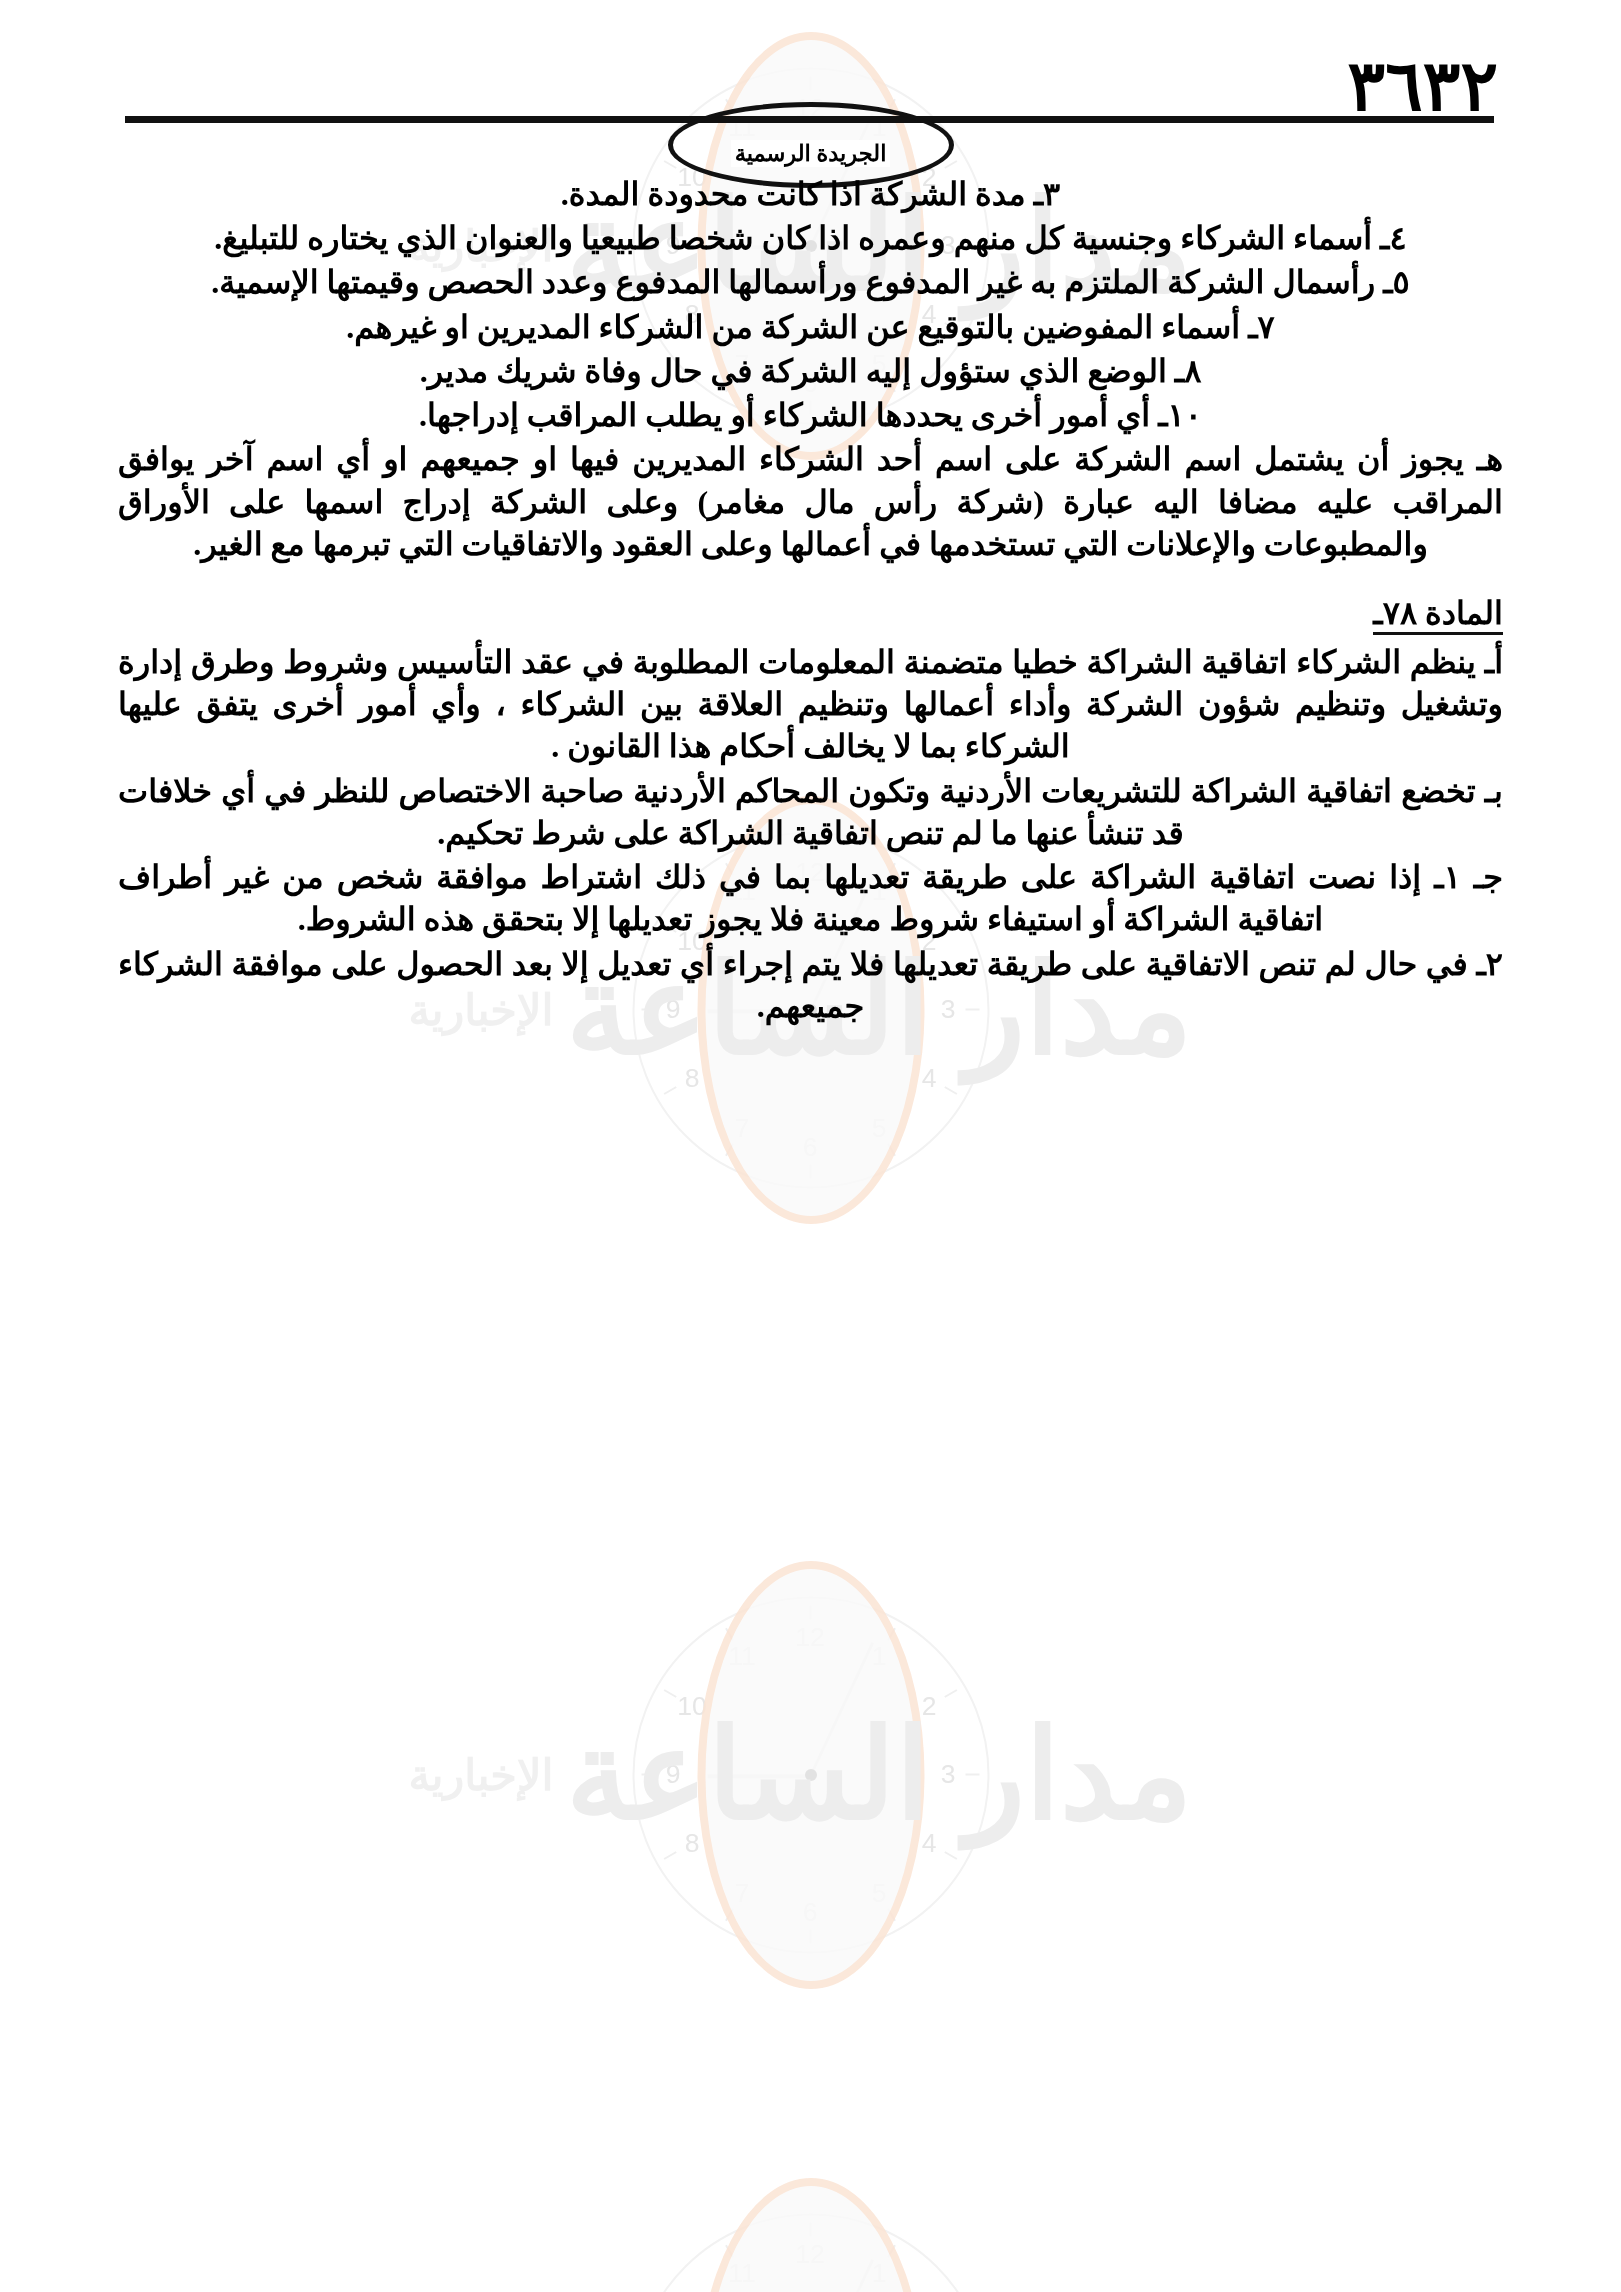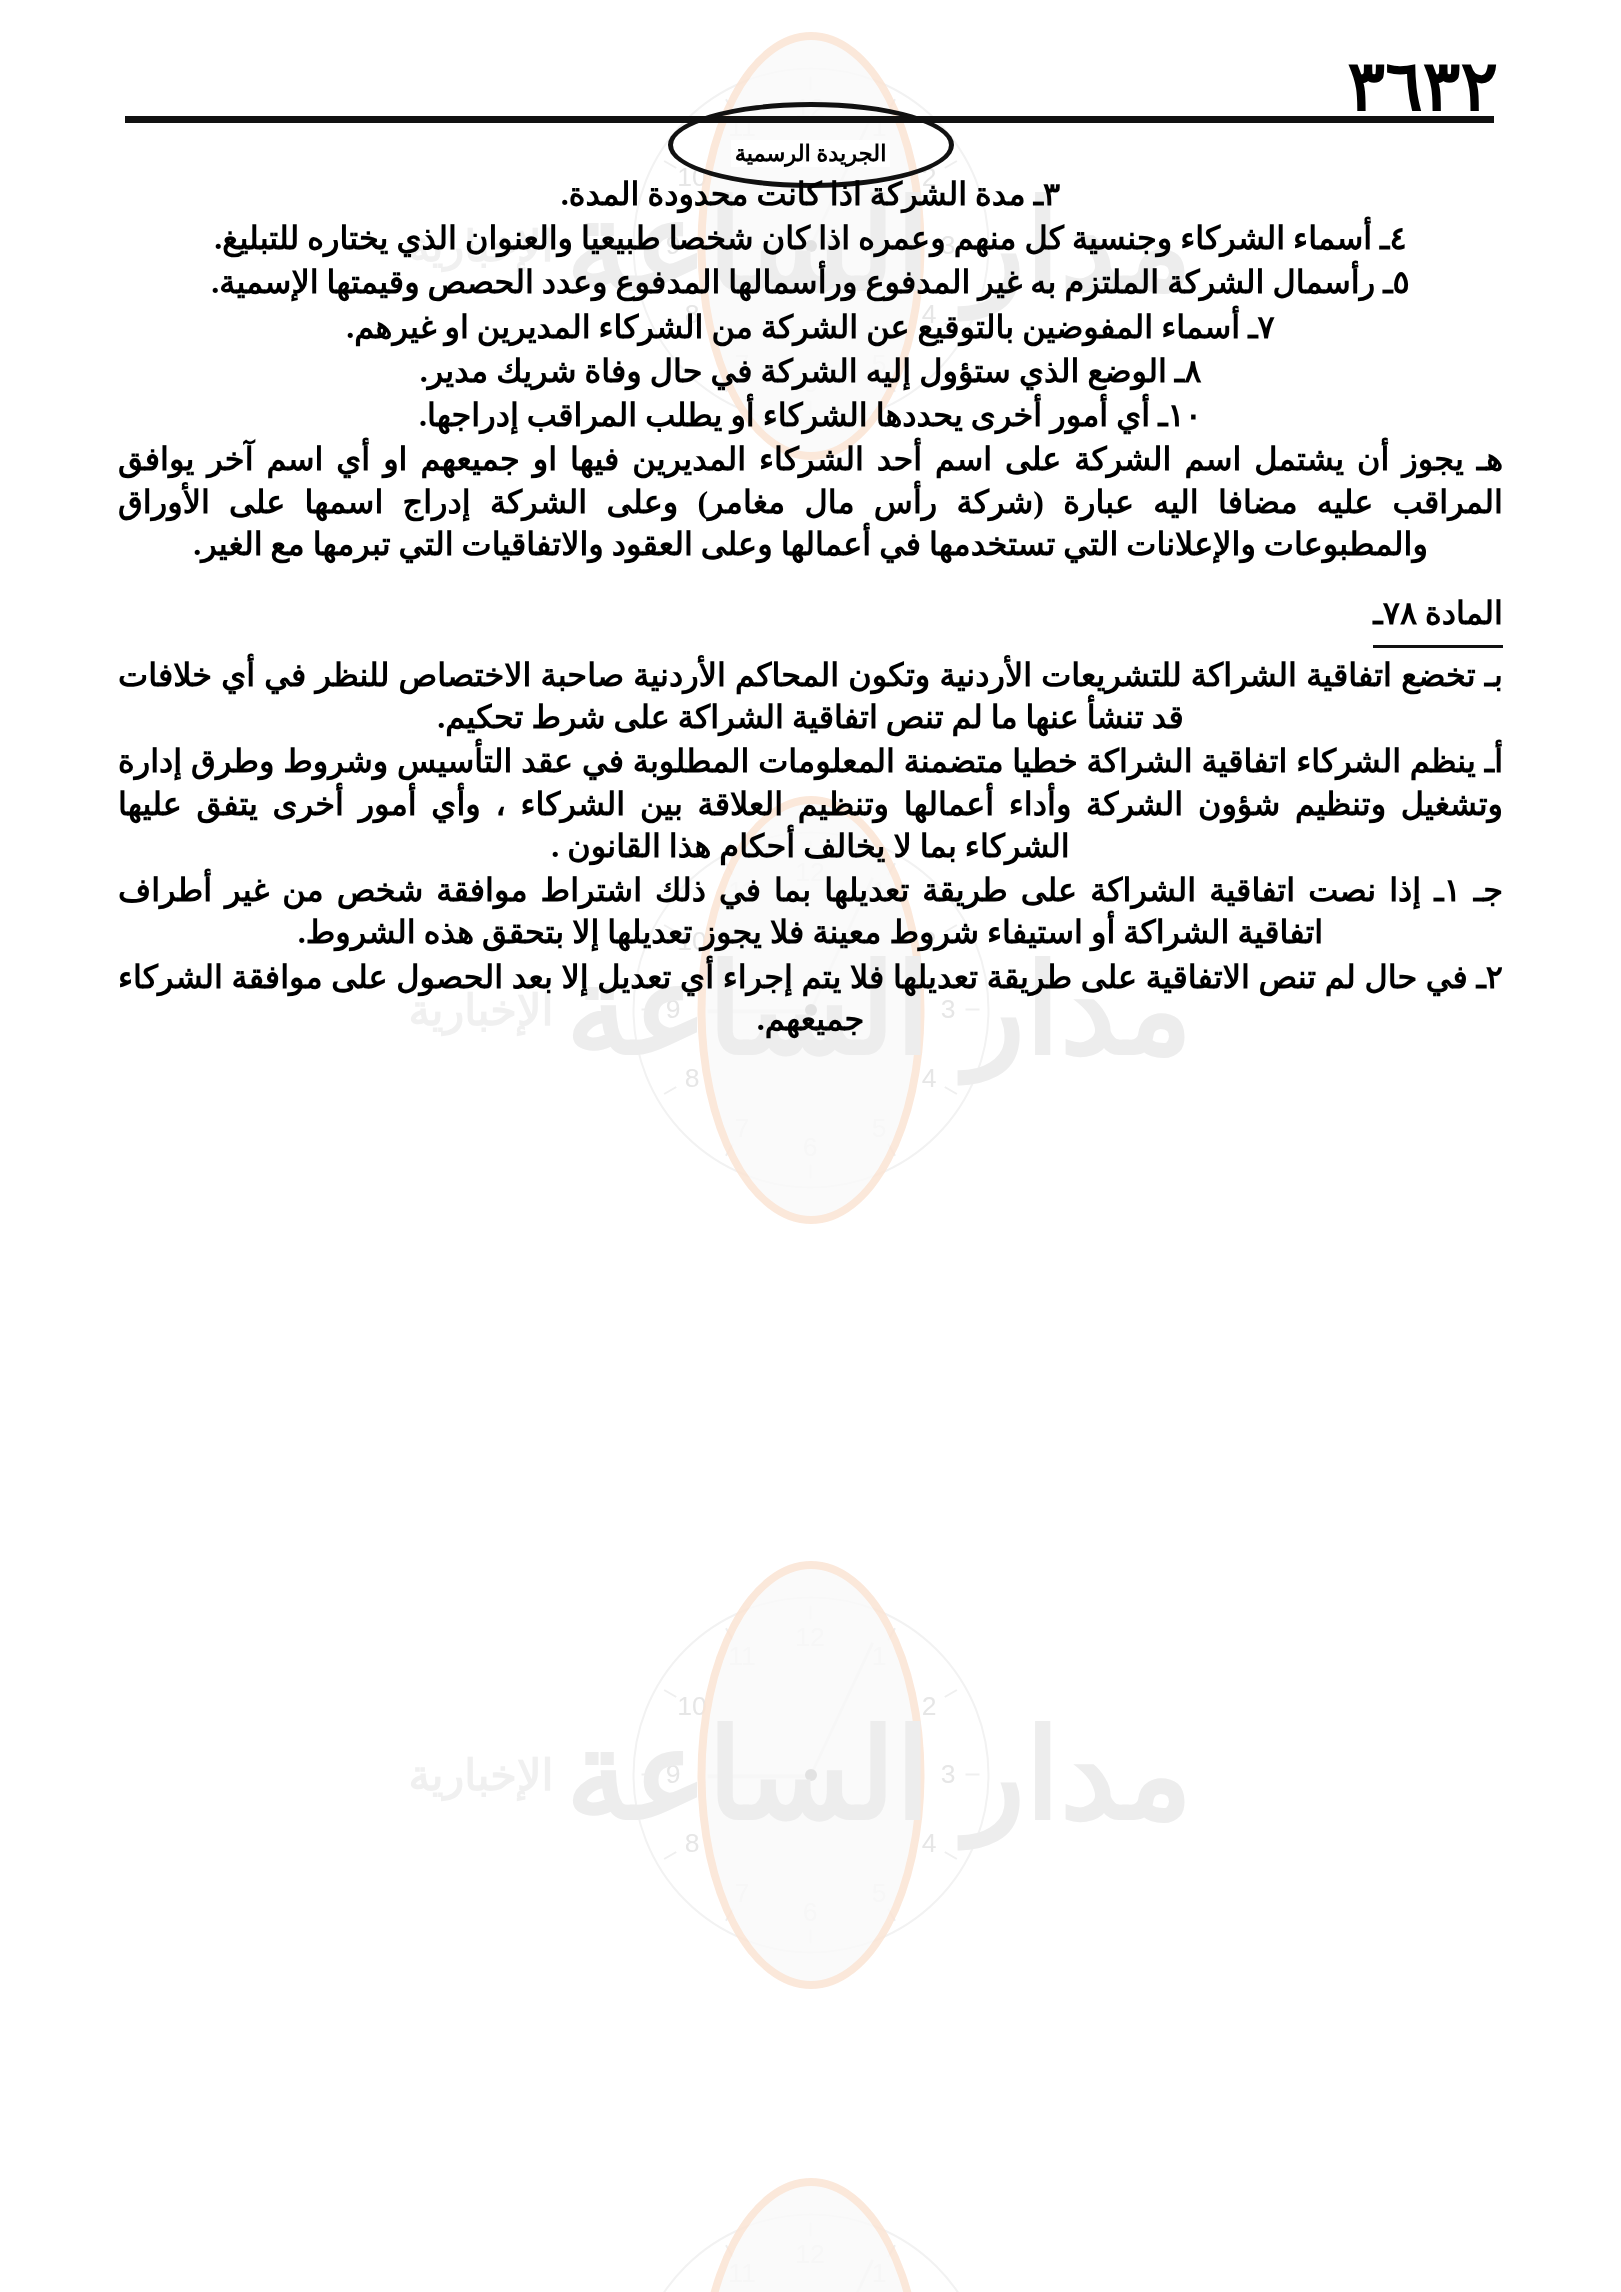--- a/index.html
+++ b/index.html
@@ -205,21 +205,21 @@
   .article-head {
     margin: 29px 0 5.9px 0;
     text-align: right;
     direction: rtl;
     font-family: "Liberation Serif", serif;
     font-weight: 700;
     font-size: 32px;
   }
   .article-head .label {
     display: inline-block;
-    padding-bottom: 13px;
+    padding-bottom: 0;
     border-bottom: 3.9px solid #111;
   }
 </style>
 </head>
 <body>
 
 <div class="watermark-layer">
   <div class="wm-block" style="top:-137px;">
     <div class="wm-inner">
       <div class="wm-clock-face">
@@ -398,27 +398,27 @@
     <p class="para">
       <span>هـ</span>
       <span>يجوز أن يشتمل اسم الشركة على اسم أحد الشركاء المديرين فيها او جميعهم او أي اسم آخر يوافق المراقب عليه مضافا اليه عبارة (شركة رأس مال مغامر) وعلى الشركة إدراج اسمها على الأوراق والمطبوعات والإعلانات التي تستخدمها في أعمالها وعلى العقود والاتفاقيات التي تبرمها مع الغير.</span>
     </p>
 
     <div class="article-head">
       <span class="label">المادة ٧٨ـ</span>
     </div>
 
     <p class="para">
+      <span>أـ</span>
+      <span>ينظم الشركاء اتفاقية الشراكة خطيا متضمنة المعلومات المطلوبة في عقد التأسيس وشروط وطرق إدارة وتشغيل وتنظيم شؤون الشركة وأداء أعمالها وتنظيم العلاقة بين الشركاء ، وأي أمور أخرى يتفق عليها الشركاء بما لا يخالف أحكام هذا القانون .</span>
+    </p>
+
+    <p class="para">
       <span>بـ</span>
       <span>تخضع اتفاقية الشراكة للتشريعات الأردنية وتكون المحاكم الأردنية صاحبة الاختصاص للنظر في أي خلافات قد تنشأ عنها ما لم تنص اتفاقية الشراكة على شرط تحكيم.</span>
-    </p>
-
-    <p class="para">
-      <span>أـ</span>
-      <span>ينظم الشركاء اتفاقية الشراكة خطيا متضمنة المعلومات المطلوبة في عقد التأسيس وشروط وطرق إدارة وتشغيل وتنظيم شؤون الشركة وأداء أعمالها وتنظيم العلاقة بين الشركاء ، وأي أمور أخرى يتفق عليها الشركاء بما لا يخالف أحكام هذا القانون .</span>
     </p>
 
     <p class="sub-item">
       <span>جـ</span>
       <span>١ـ</span>
       <span>إذا نصت اتفاقية الشراكة على طريقة تعديلها بما في ذلك اشتراط موافقة شخص من غير أطراف  اتفاقية الشراكة أو استيفاء شروط معينة فلا يجوز تعديلها إلا بتحقق هذه الشروط.</span>
     </p>
 
     <p class="sub-item">
       <span>٢ـ</span>

